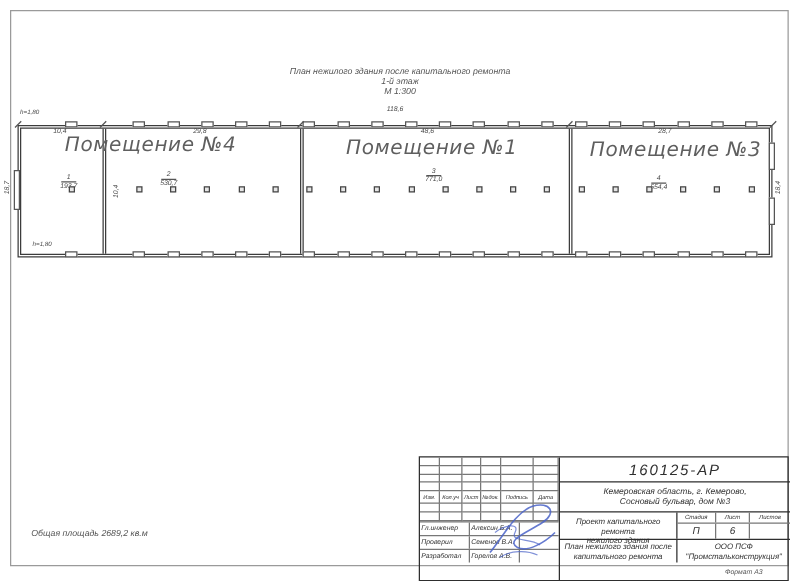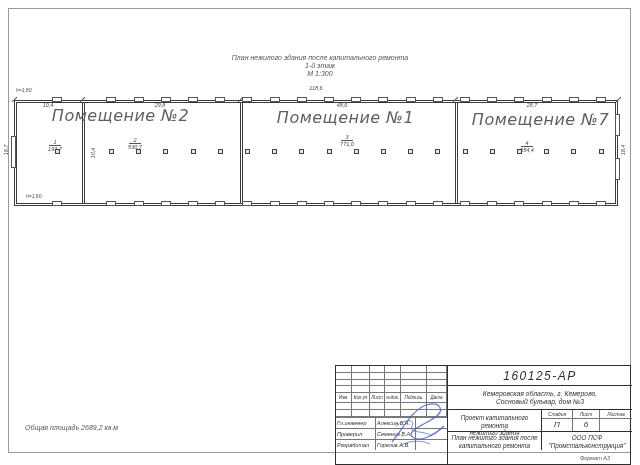--- a/index.html
+++ b/index.html
@@ -93,23 +93,23 @@
 <div id="plan-layer">
   <div class="plan-wall"></div>
   <div class="partition" style="left:82px;"></div>
   <div class="partition" style="left:240px;"></div>
   <div class="partition" style="left:455px;"></div>
 
   <div class="wall-opening" style="left:11px;top:136px;width:5px;height:32px;"></div>
   <div class="wall-opening" style="left:615px;top:114px;width:5px;height:22px;"></div>
   <div class="wall-opening" style="left:615px;top:158px;width:5px;height:22px;"></div>
 
-  <div class="room-label" style="left:38px;top:106px;">Помещение №2</div>
+  <div class="room-label" style="left:38px;top:106px;">Помещение №4</div>
   <div class="room-label" style="left:263px;top:108px;">Помещение №1</div>
-  <div class="room-label" style="left:458px;top:110px;">Помещение №7</div>
+  <div class="room-label" style="left:458px;top:110px;">Помещение №3</div>
 
   <div class="marker" style="left:41px;top:139px;">
     <span class="num">1</span>
     <span class="area">193,7</span>
   </div>
   <div class="marker" style="left:121px;top:137px;">
     <span class="num">2</span>
     <span class="area">530,7</span>
   </div>
   <div class="marker" style="left:333px;top:134px;">

